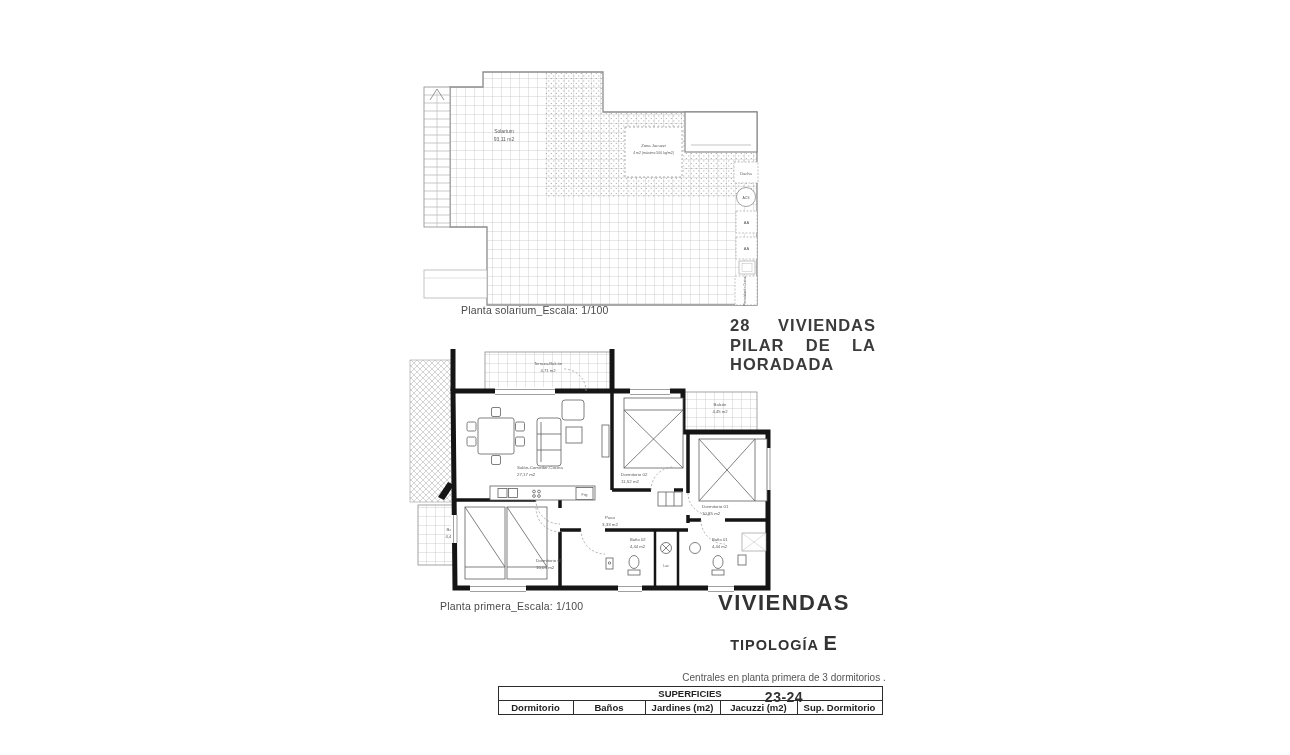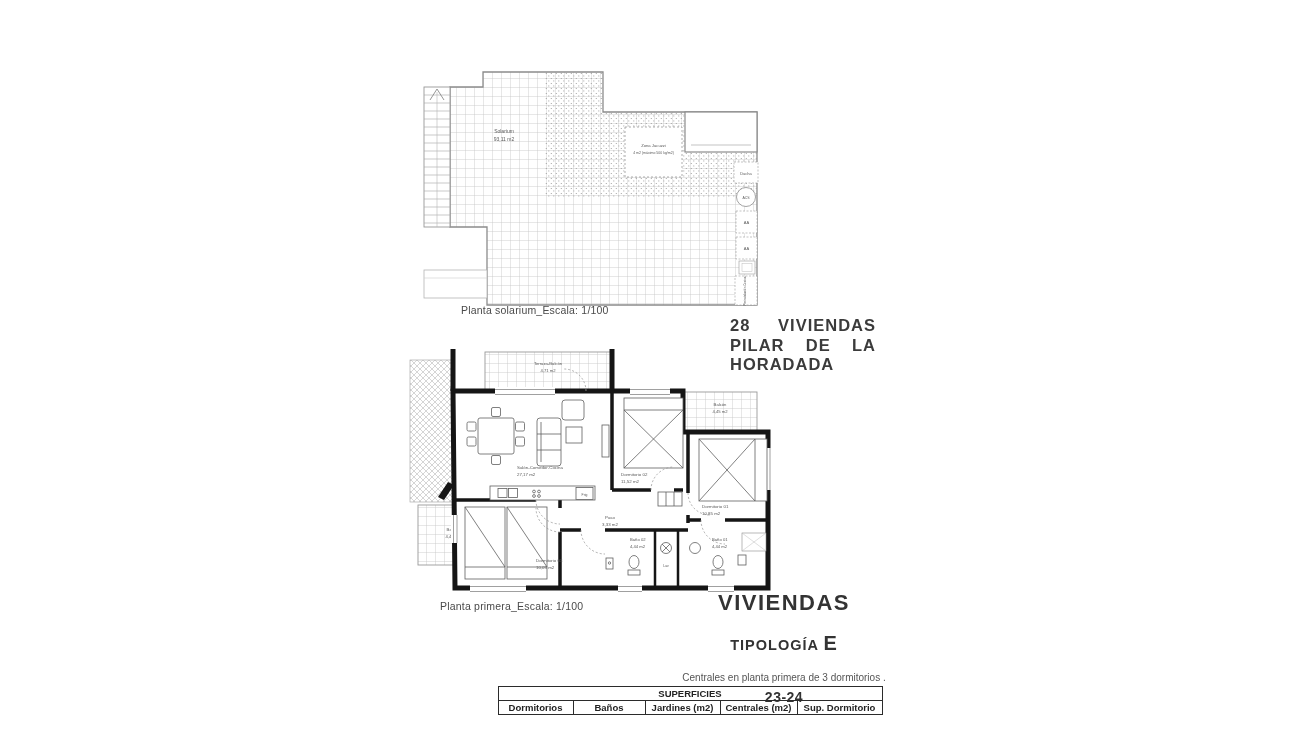--- a/index.html
+++ b/index.html
@@ -270,20 +270,20 @@
       <col style="width:77px">
       <col style="width:85px">
   </colgroup>
   <tbody>
       <tr>
     <td class="nob"></td>
     <td colspan="5">SUPERFICIES</td>
   </tr>
   <tr>
     <td class="nob"></td>
-    <th>Dormitorios</th>
+    <th>Dormitorio</th>
     <th>Baños</th>
     <th>Jardines (m2)</th>
-    <th>Centrales (m2)</th>
+    <th>Jacuzzi (m2)</th>
     <th>Sup. Dormitorio</th>
   </tr>
 </tbody>
   </table>
 
 </body></html>

